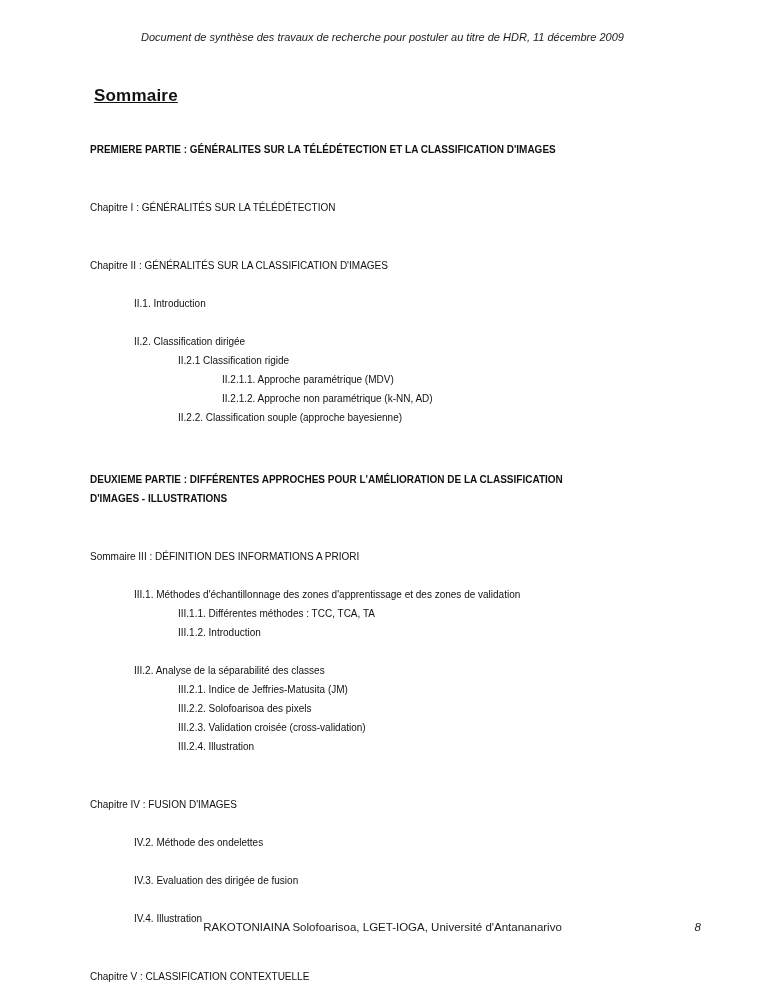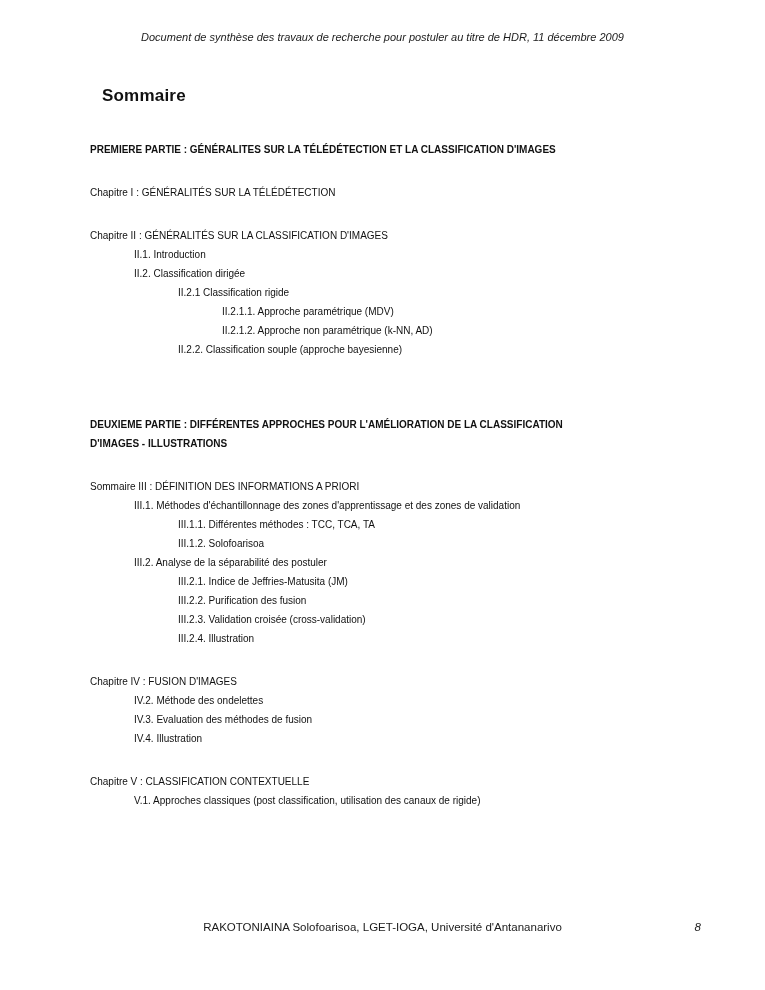--- a/index.html
+++ b/index.html
@@ -22,45 +22,46 @@
     left: 0;
     width: 100%;
     text-align: center;
     font-style: italic;
     font-size: 11px;
     color: #1b1b1b;
   }
   .doc-title {
     position: absolute;
     top: 86px;
-    left: 102px;
+    left: 94px;
     font-size: 17px;
     font-weight: bold;
     letter-spacing: 0.2px;
+    text-decoration: underline;
   }
   .toc {
     position: absolute;
     top: 140px;
     left: 90px;
     right: 78px;
   }
   .toc-line {
     font-size: 10px;
     line-height: 19px;
     white-space: nowrap;
   }
   .toc-line.bold {
     font-weight: bold;
     white-space: normal;
   }
-  .lvl1 { padding-left: 44px; }
+  .lvl1 { padding-left: 44px; margin-top: 19px; }
   .lvl2 { padding-left: 88px; }
   .lvl3 { padding-left: 132px; }
-  .gap1 { margin-top: 24px; }
-  .gap2 { margin-top: 56px; }
+  .gap1 { margin-top: 39px; }
+  .gap2 { margin-top: 43px; }
   .it { }
   .footer-line {
     position: absolute;
     top: 921px;
     left: 0;
     width: 100%;
     text-align: center;
     font-size: 11.5px;
     color: #1b1b1b;
   }
@@ -90,29 +91,29 @@
       <div class="toc-line lvl1"><span>II.2. Classification dirigée</span></div>
       <div class="toc-line lvl2"><span>II.2.1 Classification rigide</span></div>
       <div class="toc-line lvl3"><span>II.2.1.1. Approche paramétrique (MDV)</span></div>
       <div class="toc-line lvl3"><span>II.2.1.2. Approche non paramétrique (k-NN, AD)</span></div>
       <div class="toc-line lvl2"><span>II.2.2. Classification souple (approche bayesienne)</span></div>
       <div class="toc-line lvl0 gap2 bold"><span>DEUXIEME PARTIE : DIFFÉRENTES APPROCHES POUR L'AMÉLIORATION DE LA CLASSIFICATION</span></div>
       <div class="toc-line lvl0 bold"><span>D'IMAGES - ILLUSTRATIONS</span></div>
       <div class="toc-line lvl0 gap1"><span>Sommaire III : DÉFINITION DES INFORMATIONS A PRIORI</span></div>
       <div class="toc-line lvl1"><span>III.1. Méthodes d'échantillonnage des zones d'apprentissage et des zones de validation</span></div>
       <div class="toc-line lvl2"><span>III.1.1. Différentes méthodes : TCC, TCA, TA</span></div>
-      <div class="toc-line lvl2"><span>III.1.2. Solofoarisoa</span></div>
-      <div class="toc-line lvl1"><span>III.2. Analyse de la séparabilité des postuler</span></div>
+      <div class="toc-line lvl2"><span>III.1.2. Introduction</span></div>
+      <div class="toc-line lvl1"><span>III.2. Analyse de la séparabilité des classes</span></div>
       <div class="toc-line lvl2"><span>III.2.1. Indice de Jeffries-Matusita (JM)</span></div>
-      <div class="toc-line lvl2"><span>III.2.2. Purification des fusion</span></div>
+      <div class="toc-line lvl2"><span>III.2.2. Solofoarisoa des pixels</span></div>
       <div class="toc-line lvl2"><span>III.2.3. Validation croisée (</span><span class="it">cross-validation</span><span>)</span></div>
       <div class="toc-line lvl2"><span>III.2.4. Illustration</span></div>
       <div class="toc-line lvl0 gap1"><span>Chapitre IV : FUSION D'IMAGES</span></div>
       <div class="toc-line lvl1"><span>IV.2. Méthode des ondelettes</span></div>
-      <div class="toc-line lvl1"><span>IV.3. Evaluation des méthodes de fusion</span></div>
+      <div class="toc-line lvl1"><span>IV.3. Evaluation des dirigée de fusion</span></div>
       <div class="toc-line lvl1"><span>IV.4. Illustration</span></div>
       <div class="toc-line lvl0 gap1"><span>Chapitre V : CLASSIFICATION CONTEXTUELLE</span></div>
       <div class="toc-line lvl1"><span>V.1. Approches classiques (post classification, utilisation des canaux de rigide)</span></div>
     </div>
 
   <div class="footer-line">RAKOTONIAINA  Solofoarisoa, LGET-IOGA, Université d'Antananarivo</div>
 
   <div class="page-number">8</div>
 
 </div>

